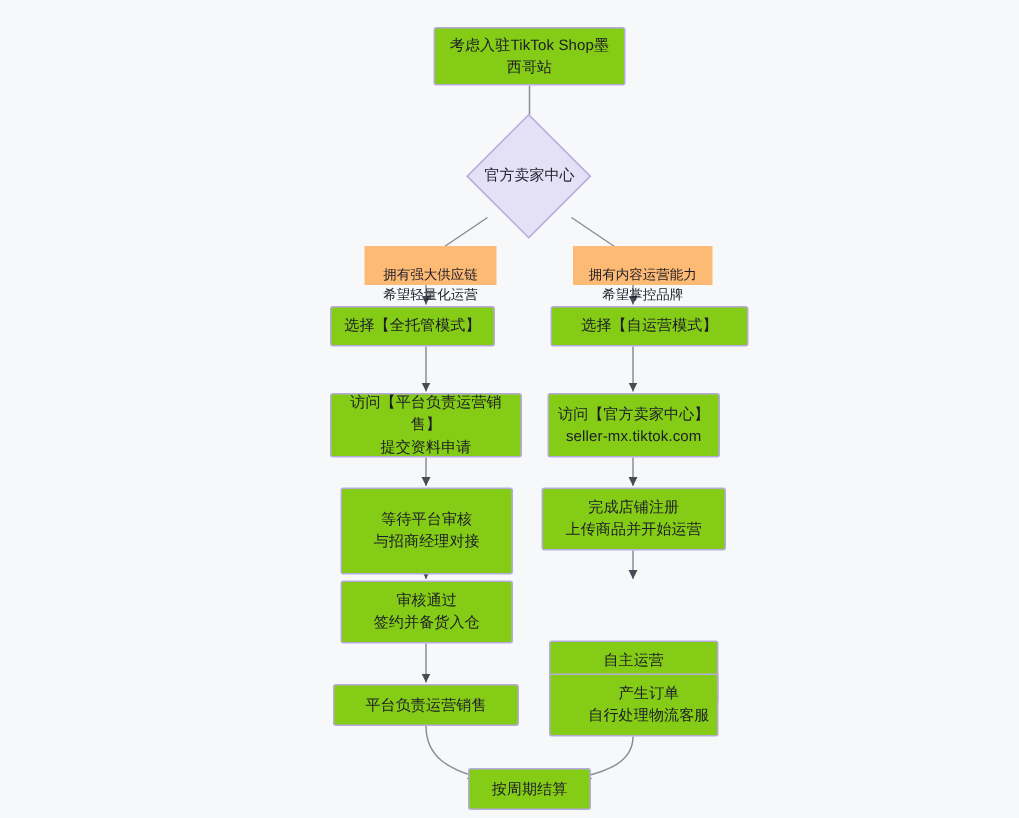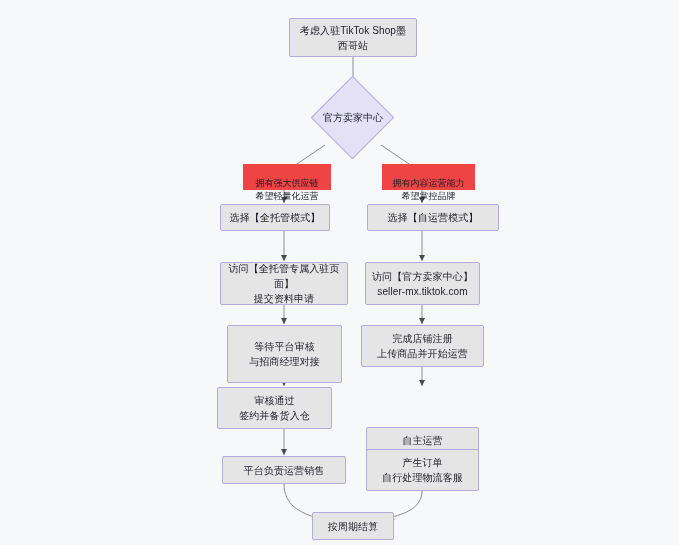--- a/index.html
+++ b/index.html
@@ -22,21 +22,21 @@
     position: absolute;
     left: 0;
     top: 0;
     width: 679px;
     height: 545px;
     pointer-events: none;
   }
   .node {
     position: absolute;
     box-sizing: border-box;
-    background: #e5e5e5;
+    background: #84cc16;
     border: 1px solid #b5a9dd;
     border-radius: 2px;
     display: flex;
     align-items: center;
     justify-content: center;
     text-align: center;
     color: #1c1c28;
     font-size: 10px;
     line-height: 15px;
     letter-spacing: 0.1px;
@@ -59,21 +59,21 @@
     align-items: center;
     justify-content: center;
     text-align: center;
     font-size: 10px;
     line-height: 14px;
     color: #1c1c28;
     white-space: nowrap;
   }
   .edge-label {
     position: absolute;
-    background: #ef4444;
+    background: #fdba74;
     color: #1c1c28;
     font-size: 9px;
     line-height: 13px;
     text-align: center;
     white-space: pre-line;
     padding: 0 2px;
   }
   .mono-url {
     font-family: "Liberation Sans", "DejaVu Sans", sans-serif;
   }
@@ -128,30 +128,30 @@
   <div class="edge-label" style="left:382px; top:164px; width:89px; height:26px;">
     <span>拥有内容运营能力
 希望掌控品牌</span>
   </div>
 
   <div class="node" style="left:220px; top:204px; width:110px; height:27px;">
     <span class="node-text">选择【全托管模式】</span>
   </div>
 
   <div class="node" style="left:220px; top:262px; width:128px; height:43px;">
-    <span class="node-text">访问【全托管专属入驻页面】
+    <span class="node-text">访问【平台负责运营销售】
 提交资料申请</span>
   </div>
 
   <div class="node" style="left:227px; top:325px; width:115px; height:58px;">
     <span class="node-text">等待平台审核
 与招商经理对接</span>
   </div>
 
-  <div class="node" style="left:217px; top:387px; width:115px; height:42px;">
+  <div class="node" style="left:227px; top:387px; width:115px; height:42px;">
     <span class="node-text">审核通过
 签约并备货入仓</span>
   </div>
 
   <div class="node" style="left:222px; top:456px; width:124px; height:28px;">
     <span class="node-text">平台负责运营销售</span>
   </div>
 
   <div class="node" style="left:367px; top:204px; width:132px; height:27px;">
     <span class="node-text">选择【自运营模式】</span>
@@ -165,21 +165,21 @@
   <div class="node" style="left:361px; top:325px; width:123px; height:42px;">
     <span class="node-text">完成店铺注册
 上传商品并开始运营</span>
   </div>
 
   <div class="node" style="left:366px; top:387px; width:113px; height:42px;margin-top:40px;">
     <span class="node-text">自主运营
 (内容、直播、广告)</span>
   </div>
 
-  <div class="node" style="left:366px; top:449px; width:113px; height:42px;">
+  <div class="node" style="left:366px; top:449px; width:113px; height:42px;justify-content:flex-end;">
     <span class="node-text">产生订单
 自行处理物流客服</span>
   </div>
 
   <div class="node" style="left:312px; top:512px; width:82px; height:28px;">
     <span class="node-text">按周期结算</span>
   </div>
 
 </div>
 

